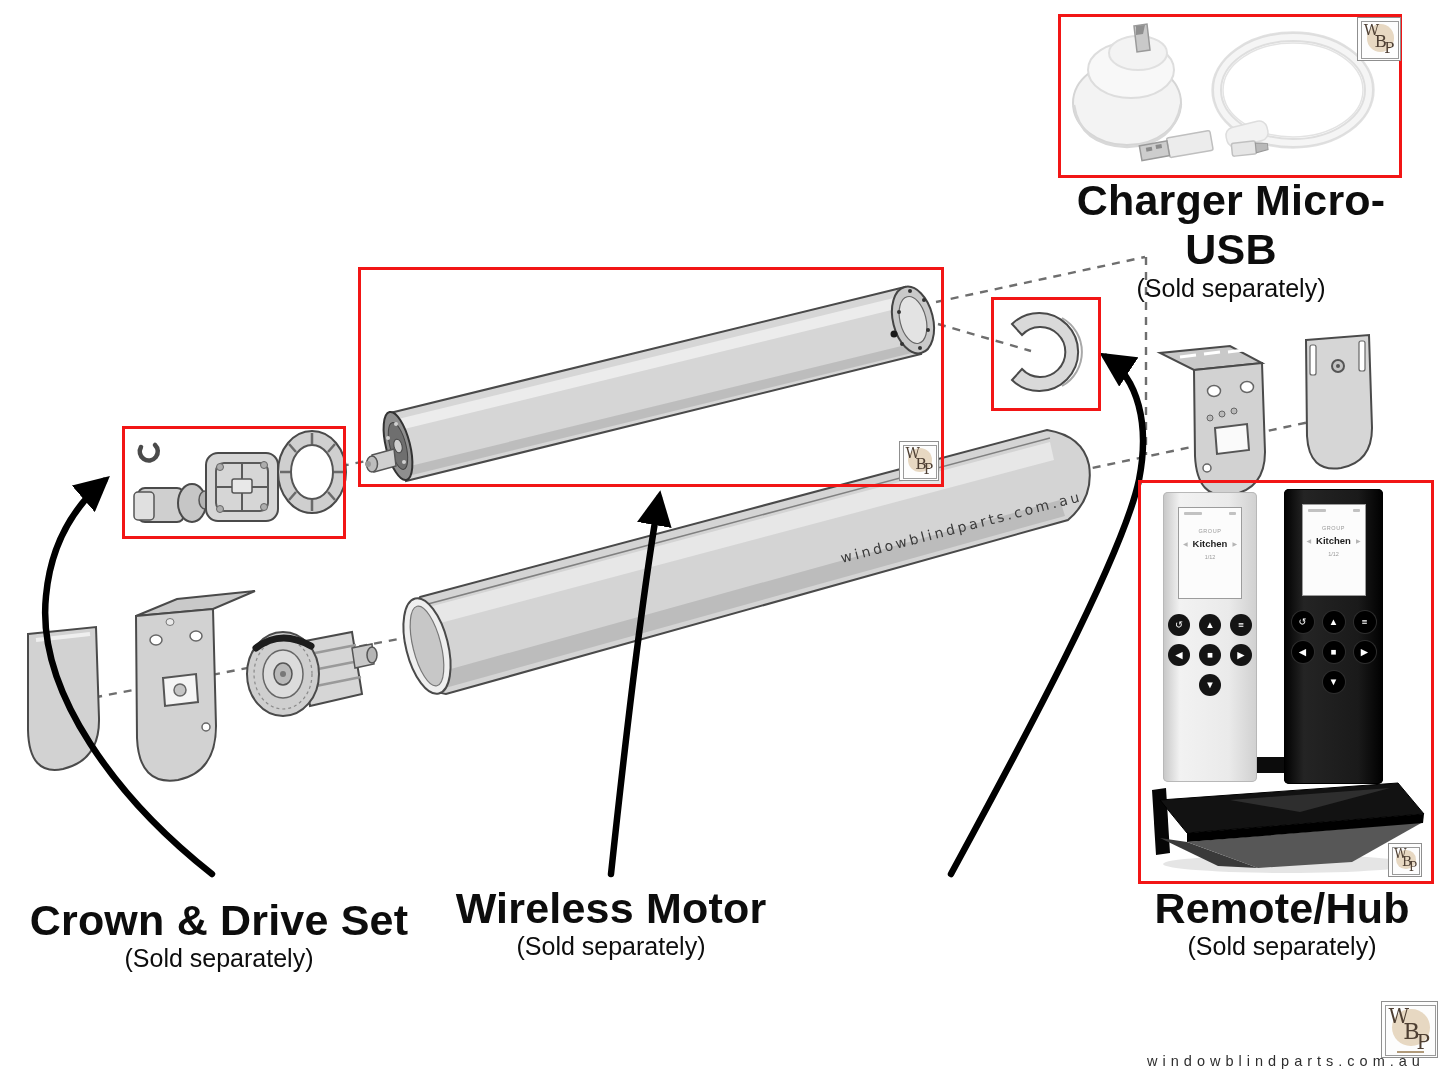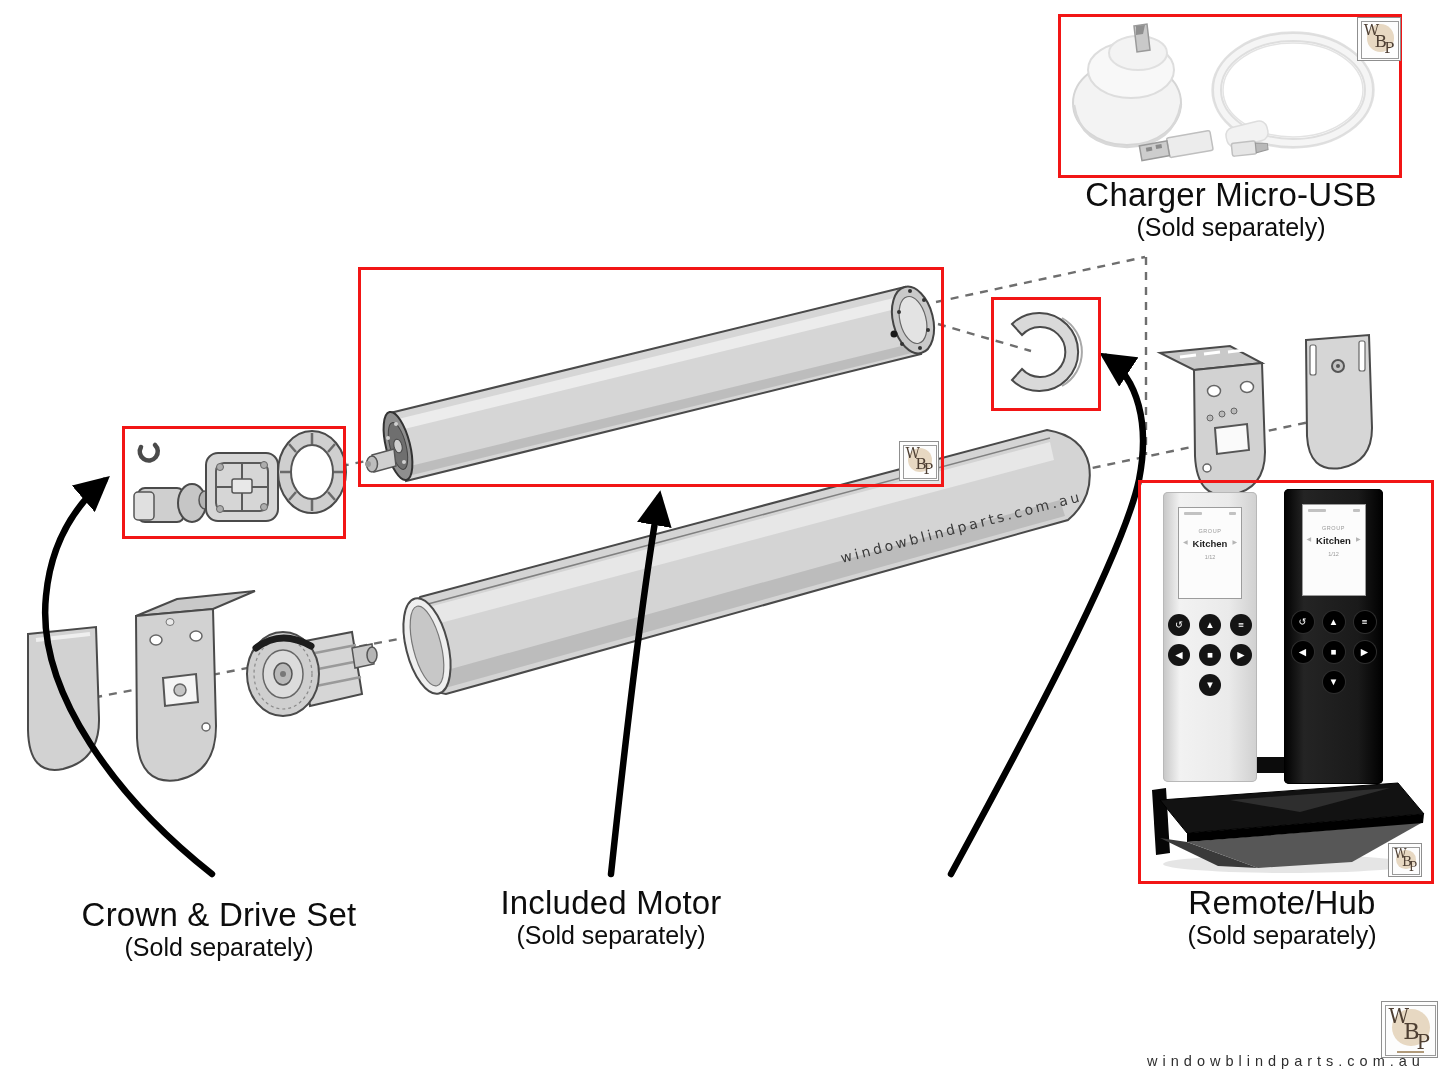--- a/index.html
+++ b/index.html
@@ -3,21 +3,21 @@
 <meta charset="utf-8">
 <style>
   html,body{margin:0;padding:0;background:#fff;}
   .canvas{position:relative;width:1445px;height:1084px;background:#ffffff;overflow:hidden;
           font-family:"Liberation Sans",sans-serif;}
   .diagram-svg{position:absolute;left:0;top:0;z-index:1;}
   
   .hl-box{position:absolute;border:3px solid #f21515;z-index:20;background:transparent;}
   
   .callout-label{position:absolute;text-align:center;color:#0d0d0d;z-index:30;}
-  .callout-title{font-size:33px;font-weight:400;letter-spacing:.2px;line-height:1.15;}
+  .callout-title{font-size:43px;font-weight:700;letter-spacing:.2px;line-height:1.15;}
   .callout-sub{font-size:25px;font-weight:400;line-height:1.1;}
   .sub-row{display:flex;align-items:center;justify-content:center;gap:9px;}
   .check{color:#1eb45f;font-size:34px;font-weight:700;line-height:1;}
   
   .wbp{position:absolute;z-index:40;background:#fdfdfd;border:1px solid #8f8f8f;box-sizing:border-box;padding:3px;
        font-family:"DejaVu Serif",serif;color:#4e3f33;}
   .wbp-inner{position:relative;width:100%;height:100%;border:1px solid #9a9a9a;overflow:hidden;}
   .wbp-circle{position:absolute;left:13%;top:6%;width:76%;height:76%;border-radius:50%;background:#e7d8c2;}
   .wbp-w{position:absolute;left:5%;top:-4%;font-size:1em;}
   .wbp-b{position:absolute;left:35%;top:24%;font-size:1.12em;}
@@ -33,21 +33,21 @@
       box-shadow:inset 0 0 0 1px #b8b8b8;}
   .remote-black{left:1284px;top:489px;width:99px;height:295px;
       background:linear-gradient(90deg,#000,#242424 20%,#1a1a1a 75%,#000);
       box-shadow:inset 0 0 0 1px #000;}
   .r-screen{margin-top:15px;width:62px;height:90px;background:#fcfcfc;border:1px solid #9c9c9c;
       display:flex;flex-direction:column;align-items:center;}
   .r-status{width:52px;margin-top:4px;display:flex;justify-content:space-between;}
   .r-status i{display:block;height:3px;background:#c2c2c2;border-radius:1px;}
   .r-status .sb-l{width:18px;} .r-status .sb-r{width:7px;}
   .r-group{margin-top:13px;font-size:5.5px;letter-spacing:.6px;color:#9a9a9a;}
-  .r-room{margin-top:4px;display:flex;gap:5px;}
+  .r-room{margin-top:4px;display:flex;align-items:center;gap:5px;}
   .r-nav{font-size:6px;color:#b5b5b5;}
   .r-name{font-size:9.5px;font-weight:700;color:#1e1e1e;}
   .r-page{margin-top:5px;font-size:5.5px;color:#9a9a9a;}
   .r-pad{margin-top:15px;display:flex;flex-direction:column;gap:8px;align-items:center;}
   .r-row{display:flex;gap:9px;justify-content:center;}
   .r-btn{width:22px;height:22px;border-radius:50%;background:#141414;color:#fff;
       display:flex;align-items:center;justify-content:center;font-size:9.5px;line-height:1;}
   .remote-black .r-btn{background:#000;box-shadow:0 0 0 1px #2e2e2e;}
 </style>
 </head>
@@ -299,21 +299,21 @@
     <div class="callout-title">Charger Micro-USB</div>
     <div class="callout-sub">(Sold separately)</div>
   </div>
 
   <div class="callout-label" style="left:19px;top:896px;width:400px;">
     <div class="callout-title">Crown &amp; Drive Set</div>
     <div class="callout-sub">(Sold separately)</div>
   </div>
 
   <div class="callout-label" style="left:411px;top:884px;width:400px;">
-    <div class="callout-title">Included Motor</div>
+    <div class="callout-title">Wireless Motor</div>
     <div class="callout-sub">(Sold separately)</div>
   </div>
 
 
   <div class="callout-label" style="left:1082px;top:884px;width:400px;">
     <div class="callout-title">Remote/Hub</div>
     <div class="callout-sub">(Sold separately)</div>
   </div>
 
   <div class="wbp" style="left:1357px;top:17px;width:44px;height:44px;font-size:15px;">

